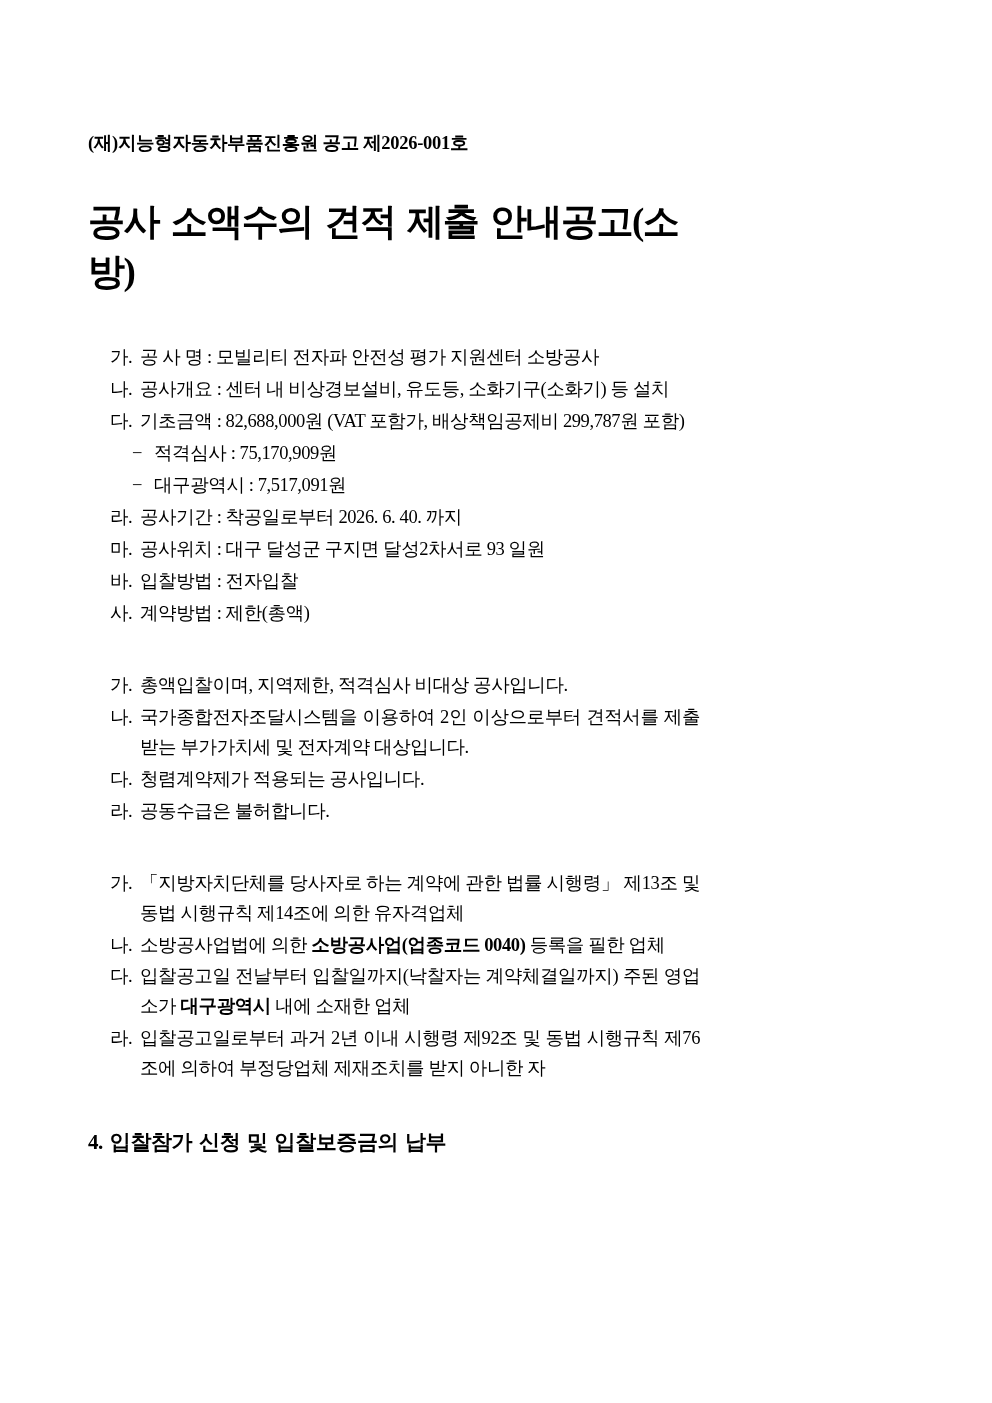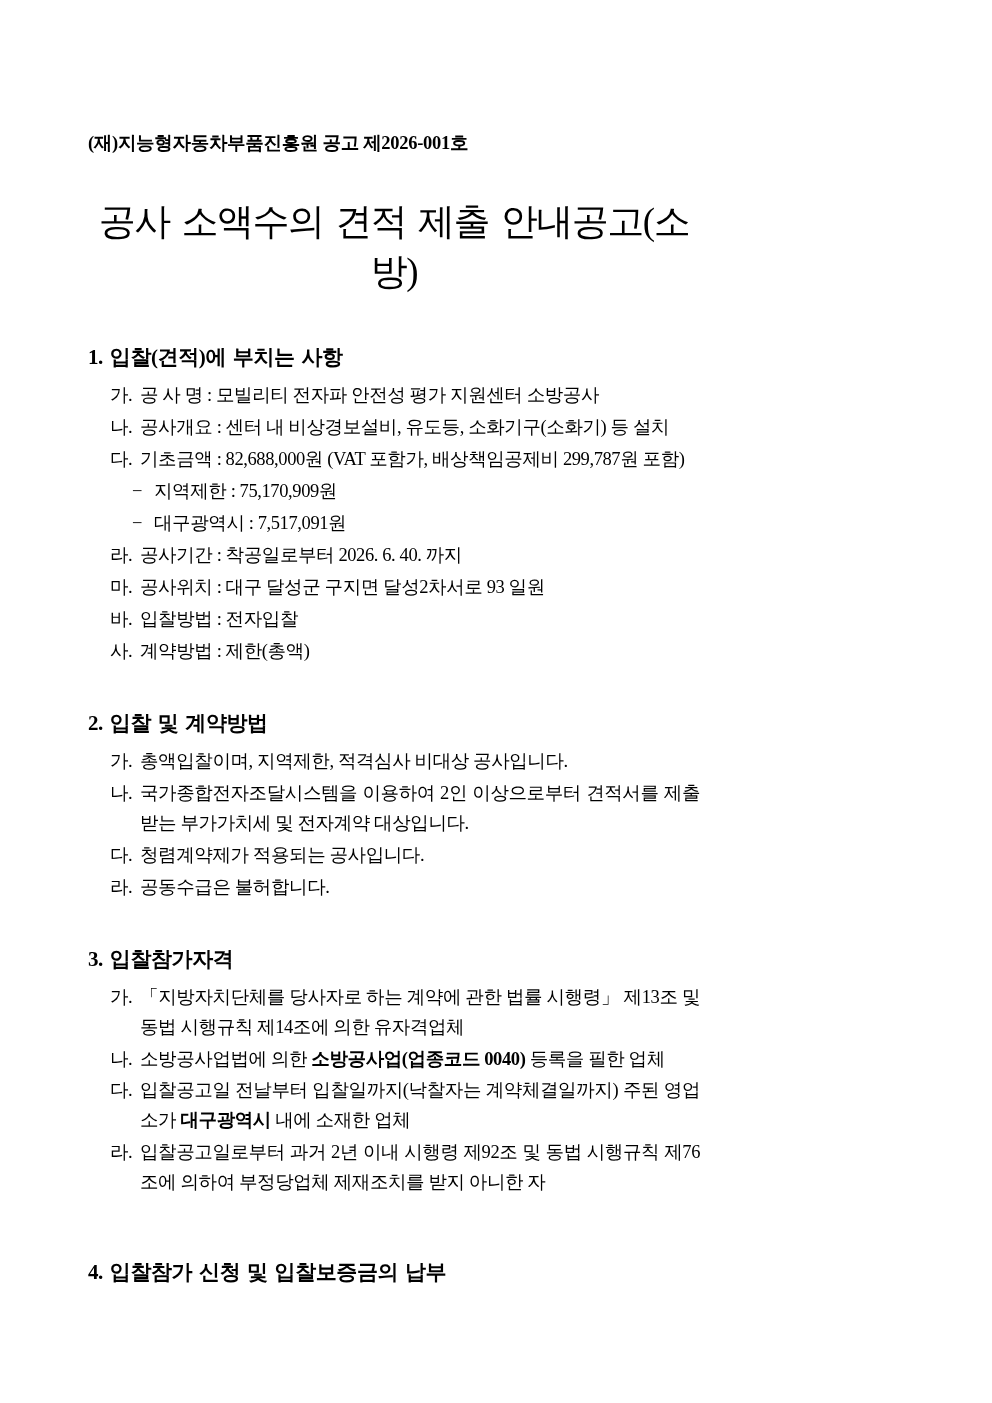--- a/index.html
+++ b/index.html
@@ -24,40 +24,40 @@
   }
 
   .doc-number {
     font-size: 18.5px;
     font-weight: 700;
     letter-spacing: -0.3px;
     margin: 0 0 42px 0;
   }
 
   .doc-title {
-    text-align: center;
+    text-align: left;
     font-size: 37px;
-    font-weight: 400;
+    font-weight: 700;
     letter-spacing: -1.5px;
     margin: 0 0 46px 0;
     word-spacing: 4px;
   }
 
   .section {
     margin-bottom: 26px;
   }
   .section-heading {
     font-size: 21px;
     font-weight: 700;
     letter-spacing: -0.4px;
     margin: 0 0 10px 0;
     word-spacing: 2px;
   }
   .section-heading.last {
-    margin-top: 60px;
+    margin-top: 44px;
     margin-bottom: 0;
   }
 
   .item {
     font-size: 18.5px;
     line-height: 1.62;
     letter-spacing: -0.4px;
     display: flex;
     align-items: flex-start;
     margin: 0 0 2px 0;
@@ -84,37 +84,36 @@
 </head>
 <body>
 
 <div class="page">
 
   <div class="doc-number">(재)지능형자동차부품진흥원 공고 제2026-001호</div>
 
   <h1 class="doc-title">공사 소액수의 견적 제출 안내공고(소방)</h1>
 
   <div class="section">
-    <div class="section-heading">1. 입찰(견적)에 부치는 사항</div>
 
     <div class="item lvl1">
       <span class="marker">가.</span>
       <span class="body">공 사 명 : 모빌리티 전자파 안전성 평가 지원센터 소방공사</span>
     </div>
     <div class="item lvl1">
       <span class="marker">나.</span>
       <span class="body">공사개요 : 센터 내 비상경보설비, 유도등, 소화기구(소화기) 등 설치</span>
     </div>
     <div class="item lvl1">
       <span class="marker">다.</span>
       <span class="body">기초금액 : 82,688,000원 (VAT 포함가, 배상책임공제비 299,787원 포함)</span>
     </div>
     <div class="item lvl2">
       <span class="marker">−</span>
-      <span class="body">지역제한 : 75,170,909원</span>
+      <span class="body">적격심사 : 75,170,909원</span>
     </div>
     <div class="item lvl2">
       <span class="marker">−</span>
       <span class="body">대구광역시 : 7,517,091원</span>
     </div>
     <div class="item lvl1">
       <span class="marker">라.</span>
       <span class="body">공사기간 : 착공일로부터 2026. 6. 40. 까지</span>
     </div>
     <div class="item lvl1">
@@ -127,21 +126,20 @@
     </div>
     <div class="item lvl1">
       <span class="marker">사.</span>
       <span class="body">계약방법 : 제한(총액)</span>
     </div>
   </div>
 
   <div class="gap-md"></div>
 
   <div class="section">
-    <div class="section-heading">2. 입찰 및 계약방법</div>
 
     <div class="item lvl1">
       <span class="marker">가.</span>
       <span class="body">총액입찰이며, 지역제한, 적격심사 비대상 공사입니다.</span>
     </div>
     <div class="item lvl1">
       <span class="marker">나.</span>
       <span class="body">국가종합전자조달시스템을 이용하여 2인 이상으로부터 견적서를 제출받는 부가가치세 및 전자계약 대상입니다.</span>
     </div>
     <div class="item lvl1">
@@ -150,21 +148,20 @@
     </div>
     <div class="item lvl1">
       <span class="marker">라.</span>
       <span class="body">공동수급은 불허합니다.</span>
     </div>
   </div>
 
   <div class="gap-md"></div>
 
   <div class="section">
-    <div class="section-heading">3. 입찰참가자격</div>
 
     <div class="item lvl1">
       <span class="marker">가.</span>
       <span class="body">「지방자치단체를 당사자로 하는 계약에 관한 법률 시행령」 제13조 및 동법 시행규칙 제14조에 의한 유자격업체</span>
     </div>
     <div class="item lvl1">
       <span class="marker">나.</span>
       <span class="body"><span>소방공사업법에 의한 </span><span class="bold">소방공사업(업종코드 0040)</span><span> 등록을 필한 업체</span></span>
     </div>
     <div class="item lvl1">

